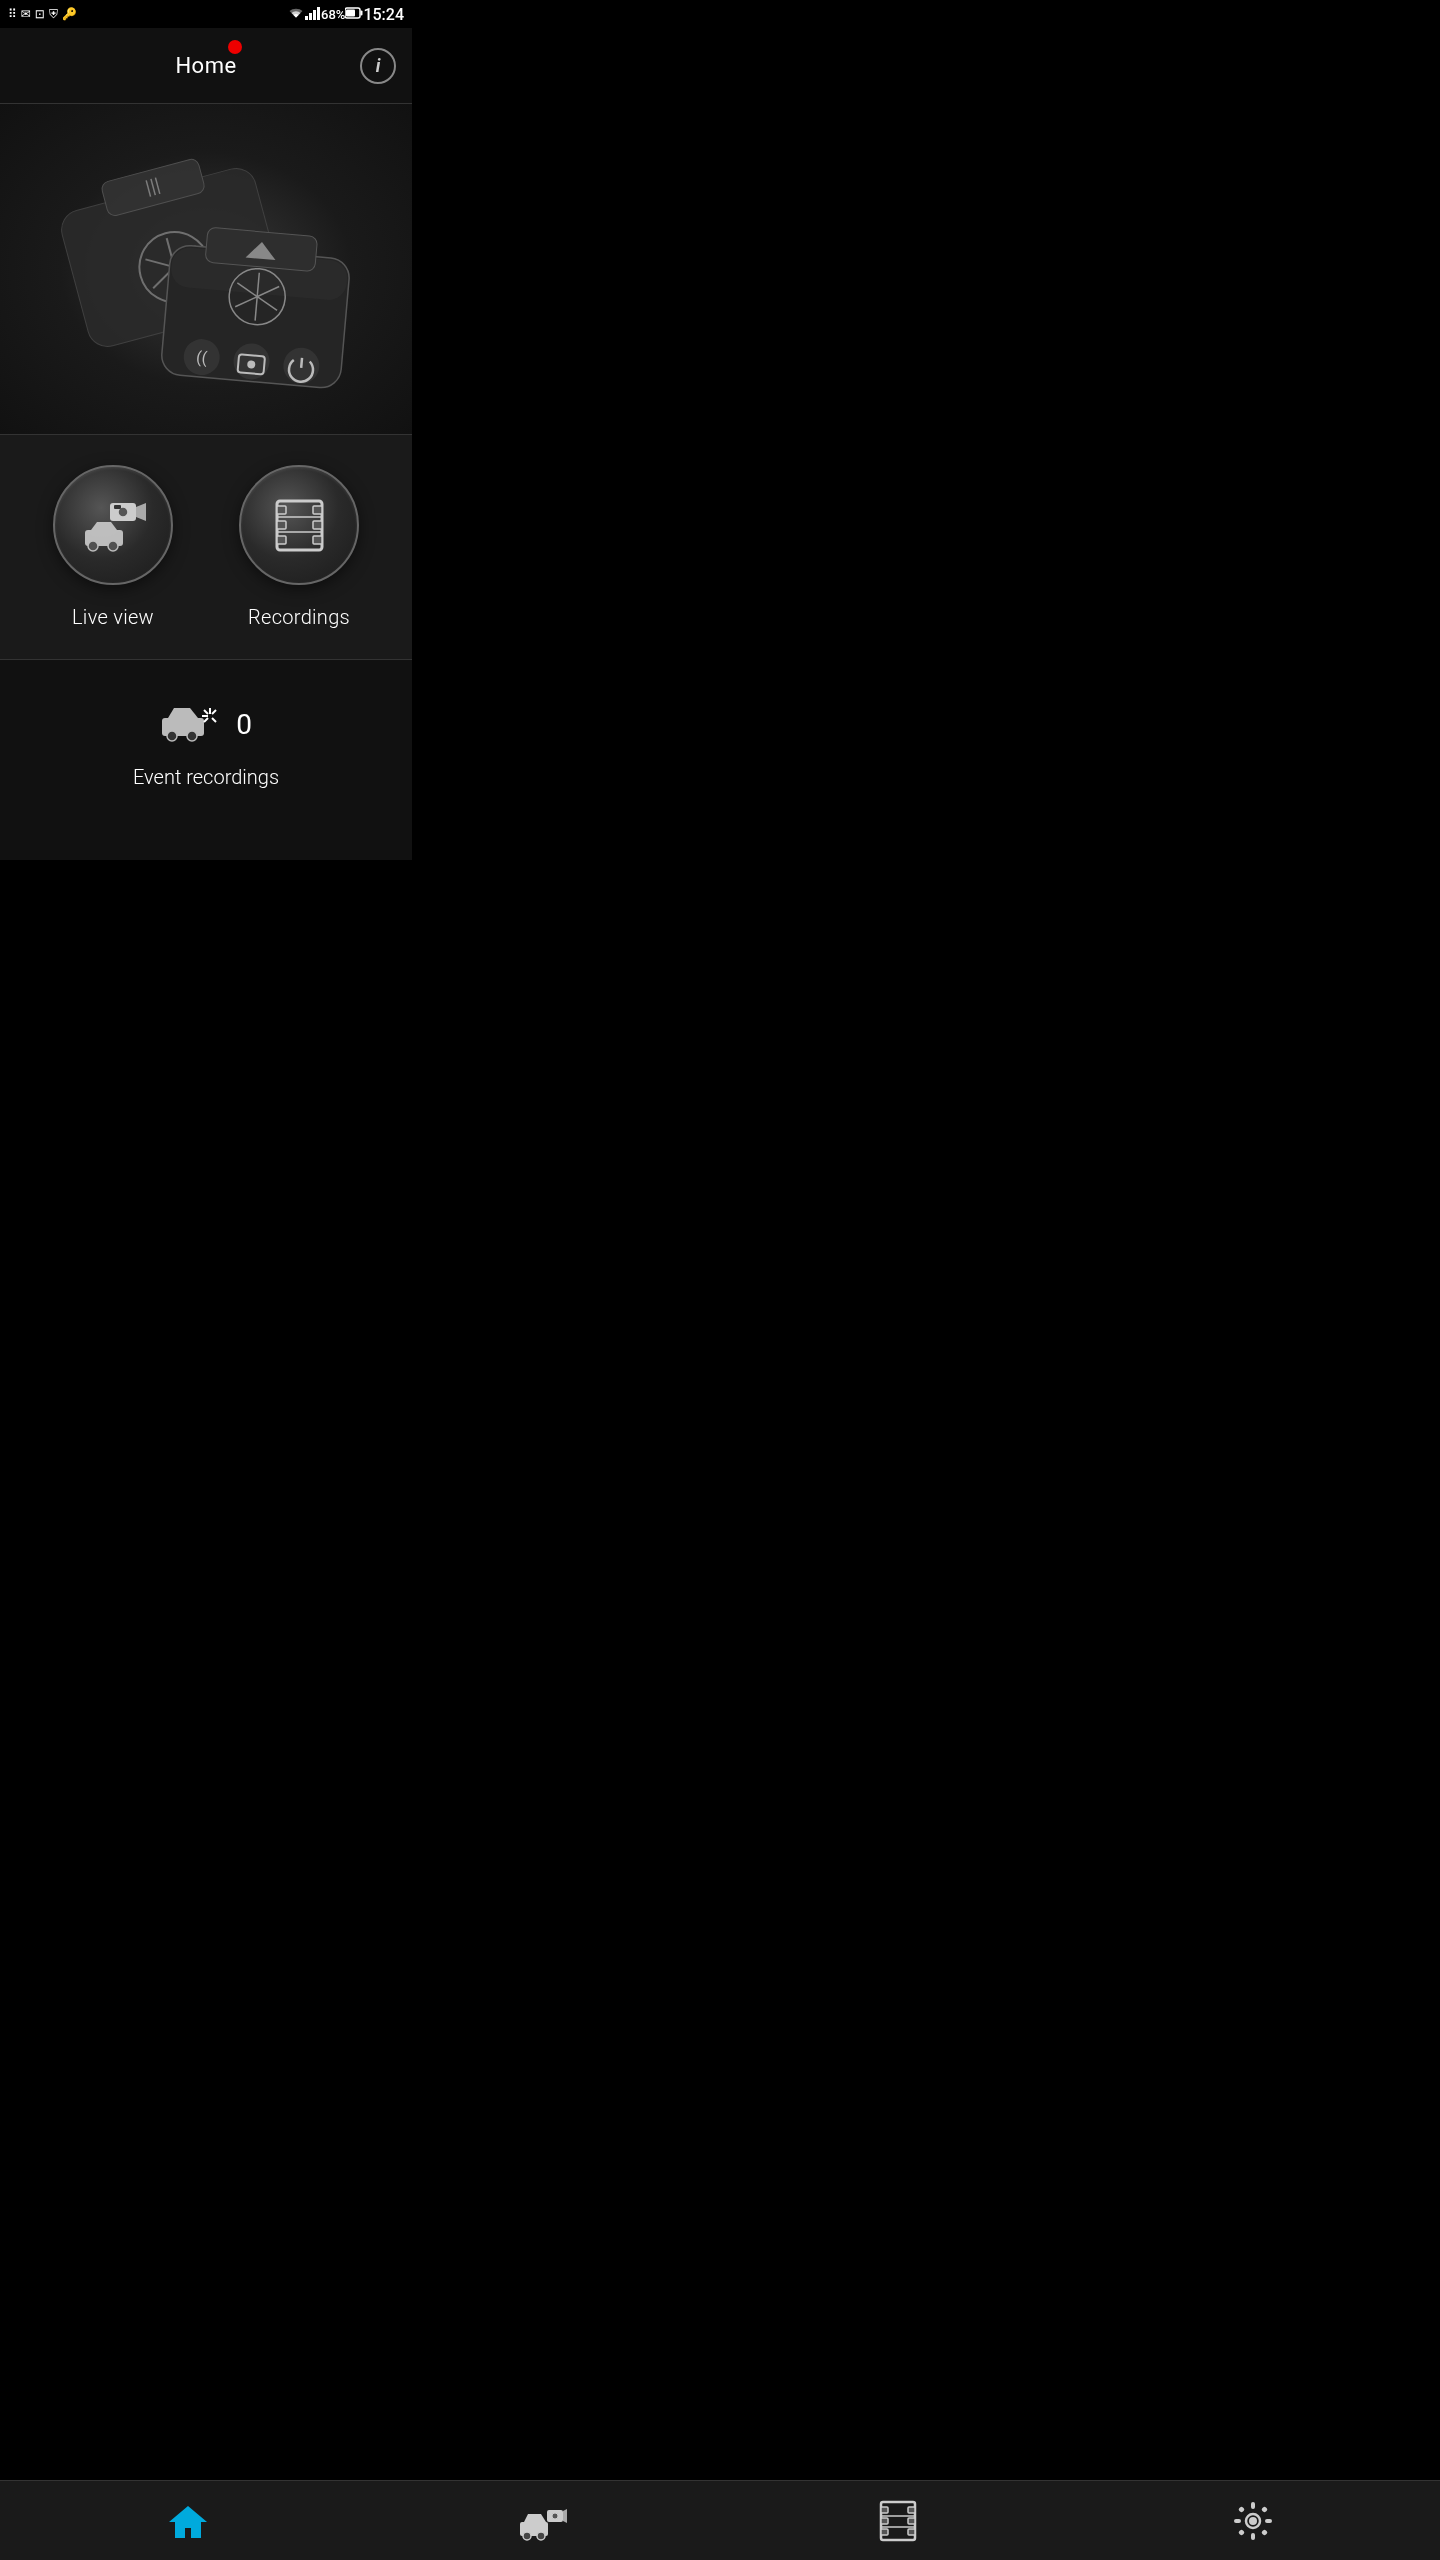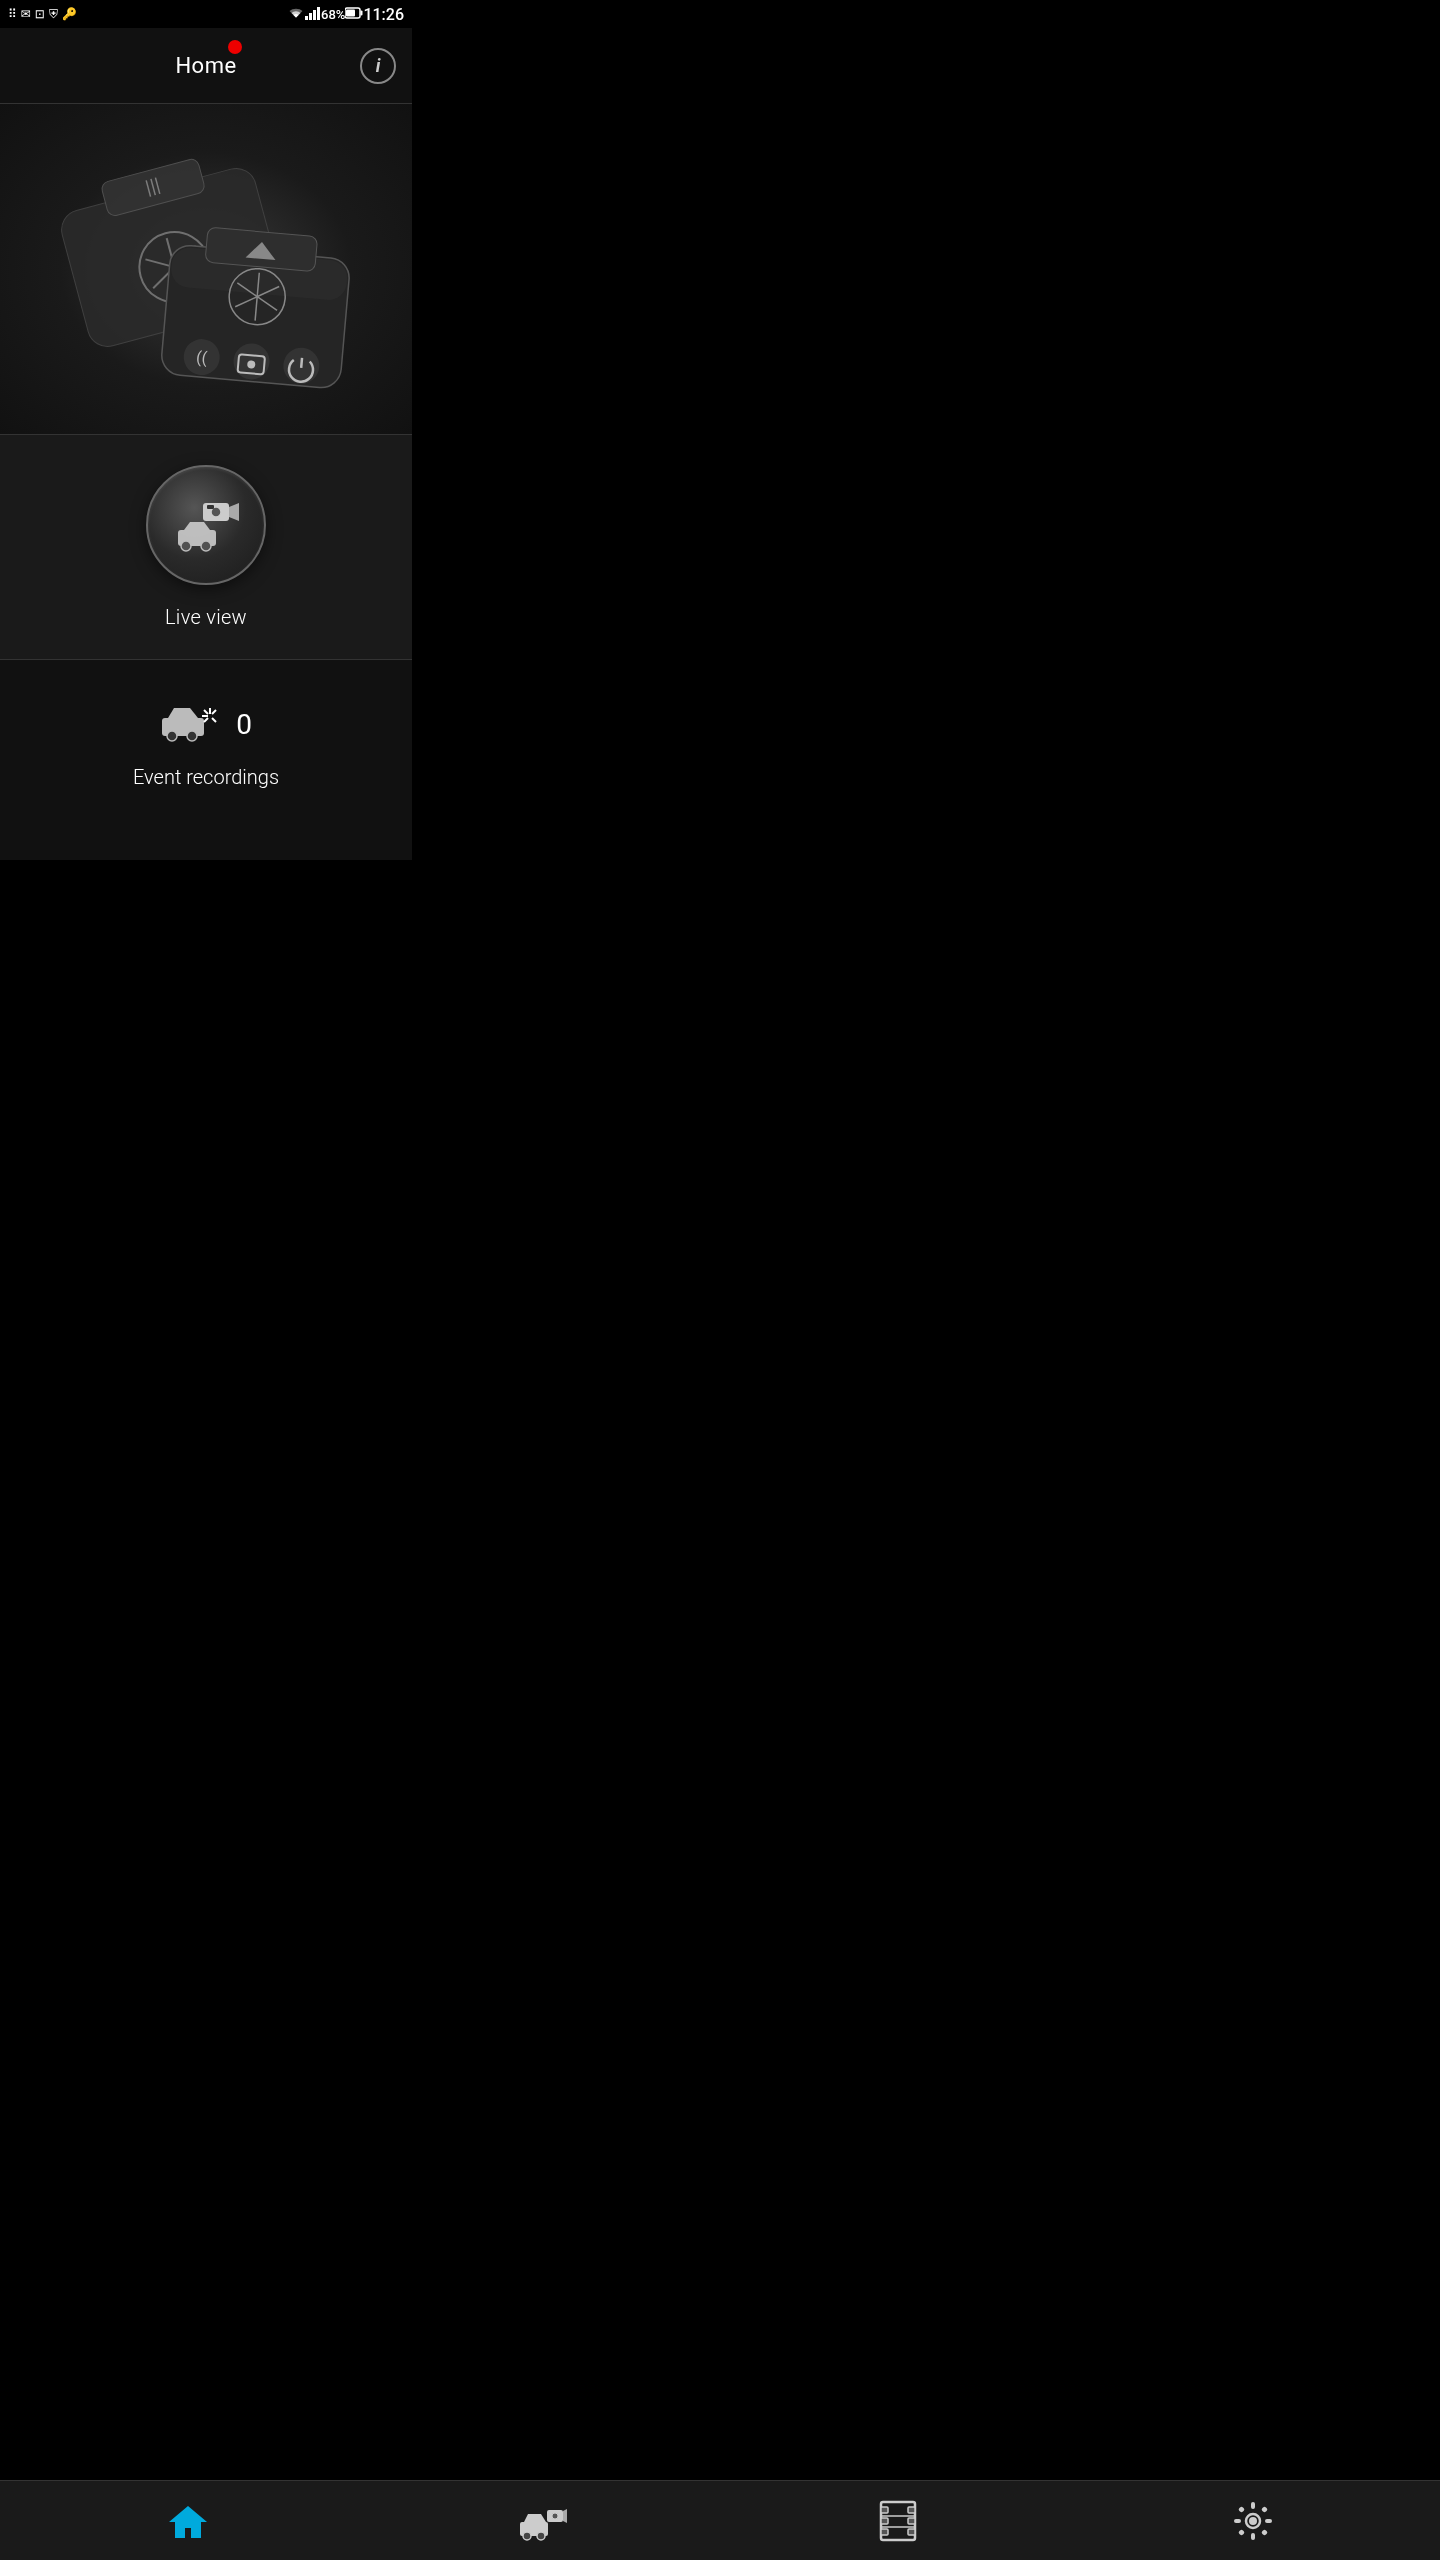--- a/index.html
+++ b/index.html
@@ -221,21 +221,21 @@
       </svg>
     </span>
     <span>68%</span>
     <span>
       <svg width="18" height="12" viewBox="0 0 18 12" fill="white">
         <rect x="0" y="1" width="15" height="10" rx="2" fill="none" stroke="white" stroke-width="1.5"></rect>
         <rect x="15.5" y="3.5" width="2" height="5" rx="1"></rect>
         <rect x="1" y="2.5" width="9" height="7" rx="1" fill="white"></rect>
       </svg>
     </span>
-    <span style="font-size:16px;font-weight:500;">11:26</span>
+    <span style="font-size:16px;font-weight:500;">15:24</span>
   </div>
 </div>
 
 <div class="header">
   <div class="header-dot"></div>
   <span class="header-title">Home</span>
   <div class="info-btn">
     <span>i</span>
   </div>
 </div>
@@ -309,20 +309,40 @@
           <rect x="0" y="5" width="26" height="18" rx="3" fill="#ccc"></rect>
           <circle cx="13" cy="14" r="5" fill="#555" stroke="#ccc" stroke-width="1.5"></circle>
           <polygon points="26,9 36,5 36,23 26,19" fill="#aaa"></polygon>
           <rect x="4" y="7" width="7" height="4" rx="1" fill="#333"></rect>
         </g>
       </svg>
     </div>
     <span class="action-label">Live view</span>
   </div>
 
+  <div class="action-btn">
+    <div class="circle-icon">
+      <svg width="65" height="65" viewBox="0 0 65 65" fill="white">
+
+        <rect x="10" y="8" width="45" height="49" rx="3" fill="none" stroke="#ccc" stroke-width="3"></rect>
+
+        <rect x="10" y="13" width="9" height="8" rx="1" fill="#555" stroke="#ccc" stroke-width="1.5"></rect>
+        <rect x="10" y="28" width="9" height="8" rx="1" fill="#555" stroke="#ccc" stroke-width="1.5"></rect>
+        <rect x="10" y="43" width="9" height="8" rx="1" fill="#555" stroke="#ccc" stroke-width="1.5"></rect>
+
+        <rect x="46" y="13" width="9" height="8" rx="1" fill="#555" stroke="#ccc" stroke-width="1.5"></rect>
+        <rect x="46" y="28" width="9" height="8" rx="1" fill="#555" stroke="#ccc" stroke-width="1.5"></rect>
+        <rect x="46" y="43" width="9" height="8" rx="1" fill="#555" stroke="#ccc" stroke-width="1.5"></rect>
+
+        <line x1="10" y1="24" x2="55" y2="24" stroke="#ccc" stroke-width="1.5"></line>
+        <line x1="10" y1="39" x2="55" y2="39" stroke="#ccc" stroke-width="1.5"></line>
+      </svg>
+    </div>
+    <span class="action-label">Recordings</span>
+  </div>
 
 </div>
 
 <div class="events-section">
   <div class="event-row">
 
     <div>
       <svg width="60" height="45" viewBox="0 0 60 45" fill="white">
 
         <rect x="2" y="18" width="42" height="18" rx="3" fill="#bbb"></rect>

